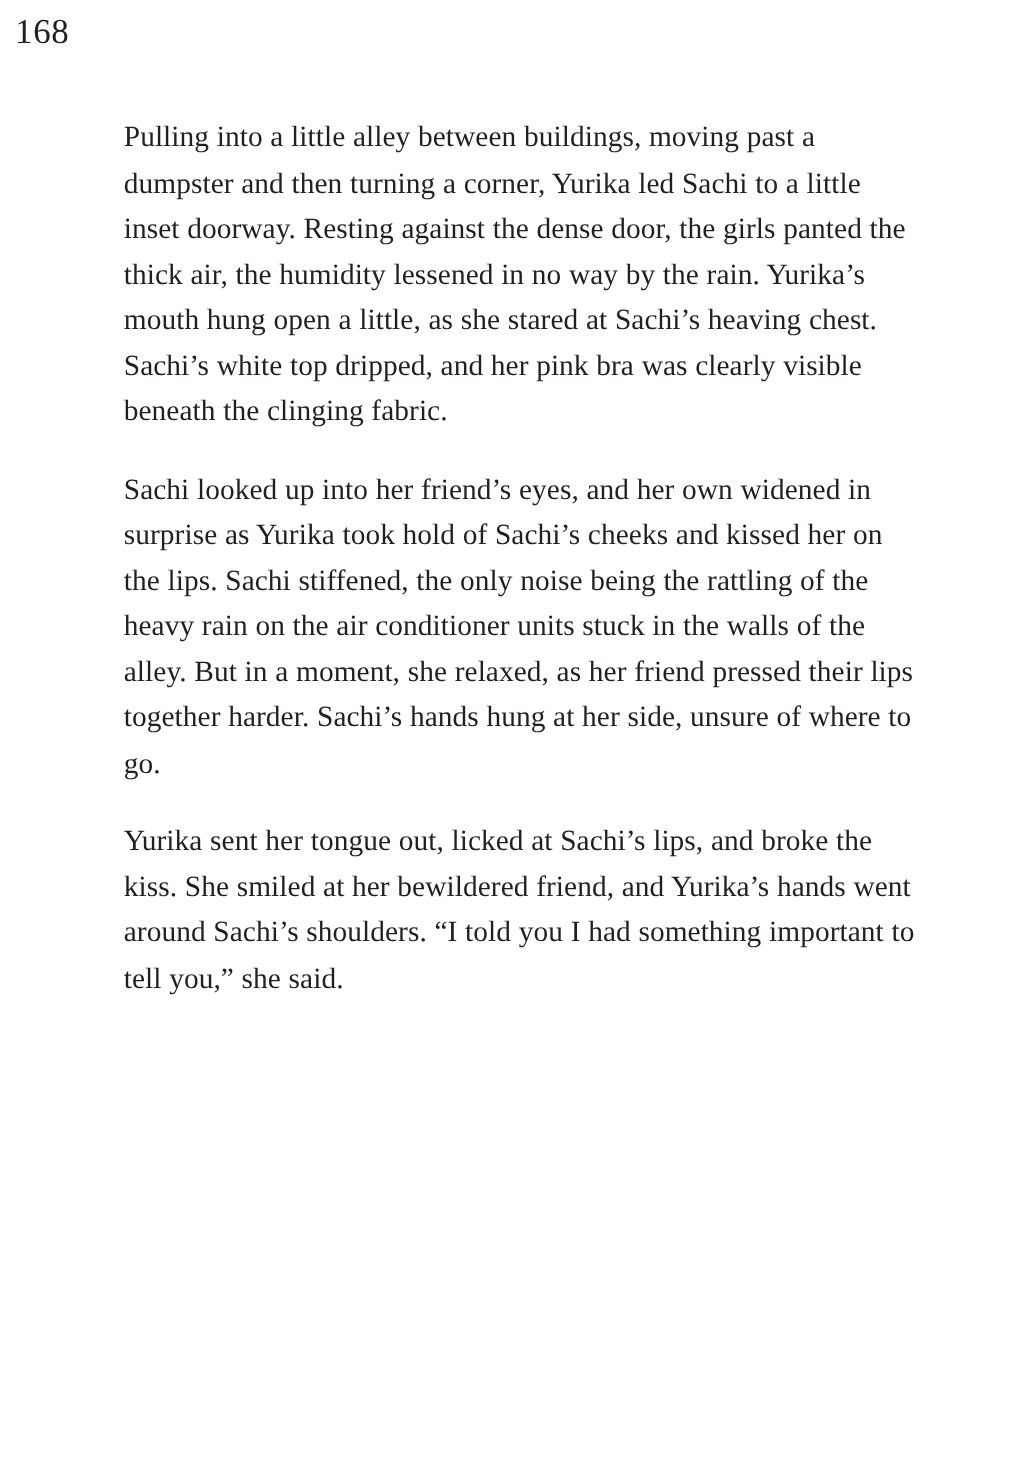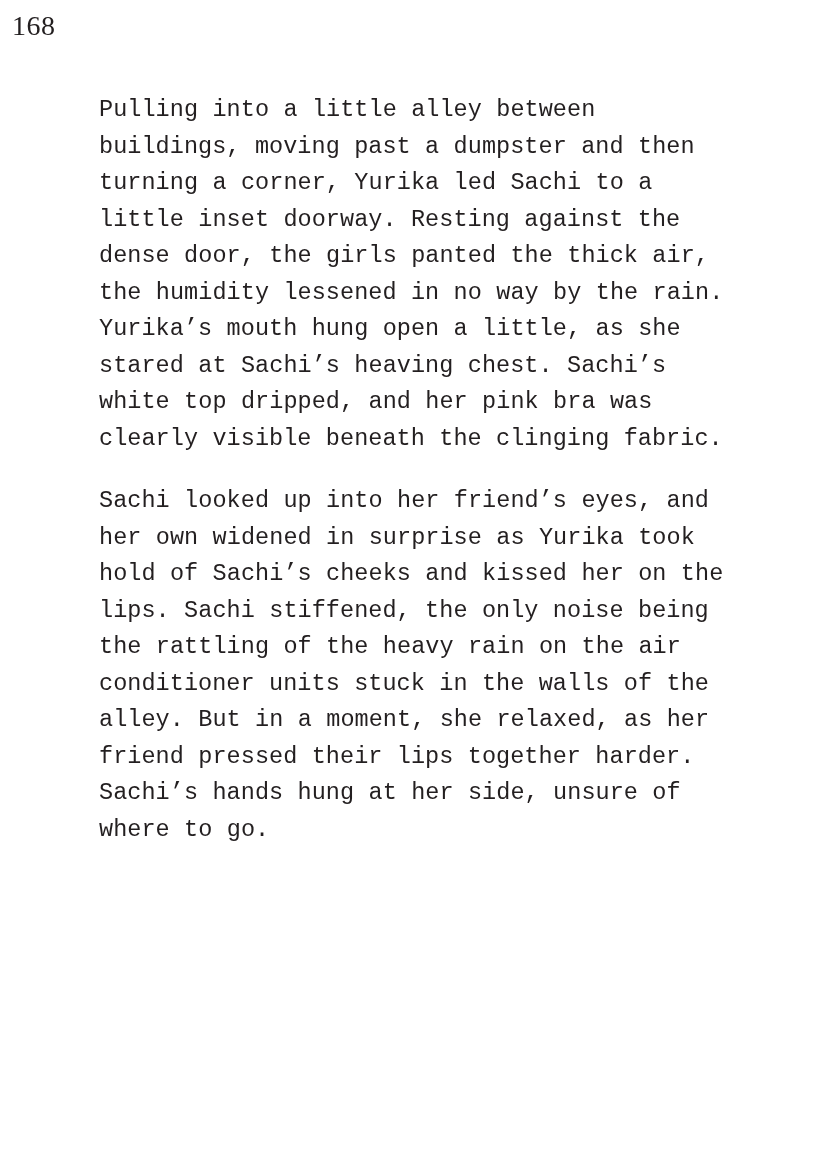--- a/index.html
+++ b/index.html
@@ -32,21 +32,21 @@
     letter-spacing: 0.5px;
     text-align: center;
   }
   .body-text {
     position: absolute;
     top: 92px;
     left: 99px;
     width: 634px;
   }
   .para {
-    font-family: Liberation Mono, monospace;
+    font-family: Liberation Serif, serif;
     font-size: 23.5px;
     line-height: 36.5px;
     color: #231f20;
     margin: 0 0 26px 0;
     text-align: left;
     letter-spacing: 0.05px;
     word-spacing: 0.2px;
   }
   .para:last-child {
     margin-bottom: 0;
@@ -55,15 +55,16 @@
 </head>
 <body>
 
 <div class="page">
 
   <div class="page-number">168</div>
 
   <div class="body-text">
     <p class="para">Pulling into a little alley between buildings, moving past a dumpster and then turning a corner, Yurika led Sachi to a little inset doorway. Resting against the dense door, the girls panted the thick air, the humidity lessened in no way by the rain. Yurika’s mouth hung open a little, as she stared at Sachi’s heaving chest. Sachi’s white top dripped, and her pink bra was clearly visible beneath the clinging fabric.</p>
     <p class="para">Sachi looked up into her friend’s eyes, and her own widened in surprise as Yurika took hold of Sachi’s cheeks and kissed her on the lips. Sachi stiffened, the only noise being the rattling of the heavy rain on the air conditioner units stuck in the walls of the alley. But in a moment, she relaxed, as her friend pressed their lips together harder. Sachi’s hands hung at her side, unsure of where to go.</p>
+    <p class="para">Yurika sent her tongue out, licked at Sachi’s lips, and broke the kiss. She smiled at her bewildered friend, and Yurika’s hands went around Sachi’s shoulders. “I told you I had something important to tell you,” she said.</p>
   </div>
 
 </div>
 
 </body></html>

